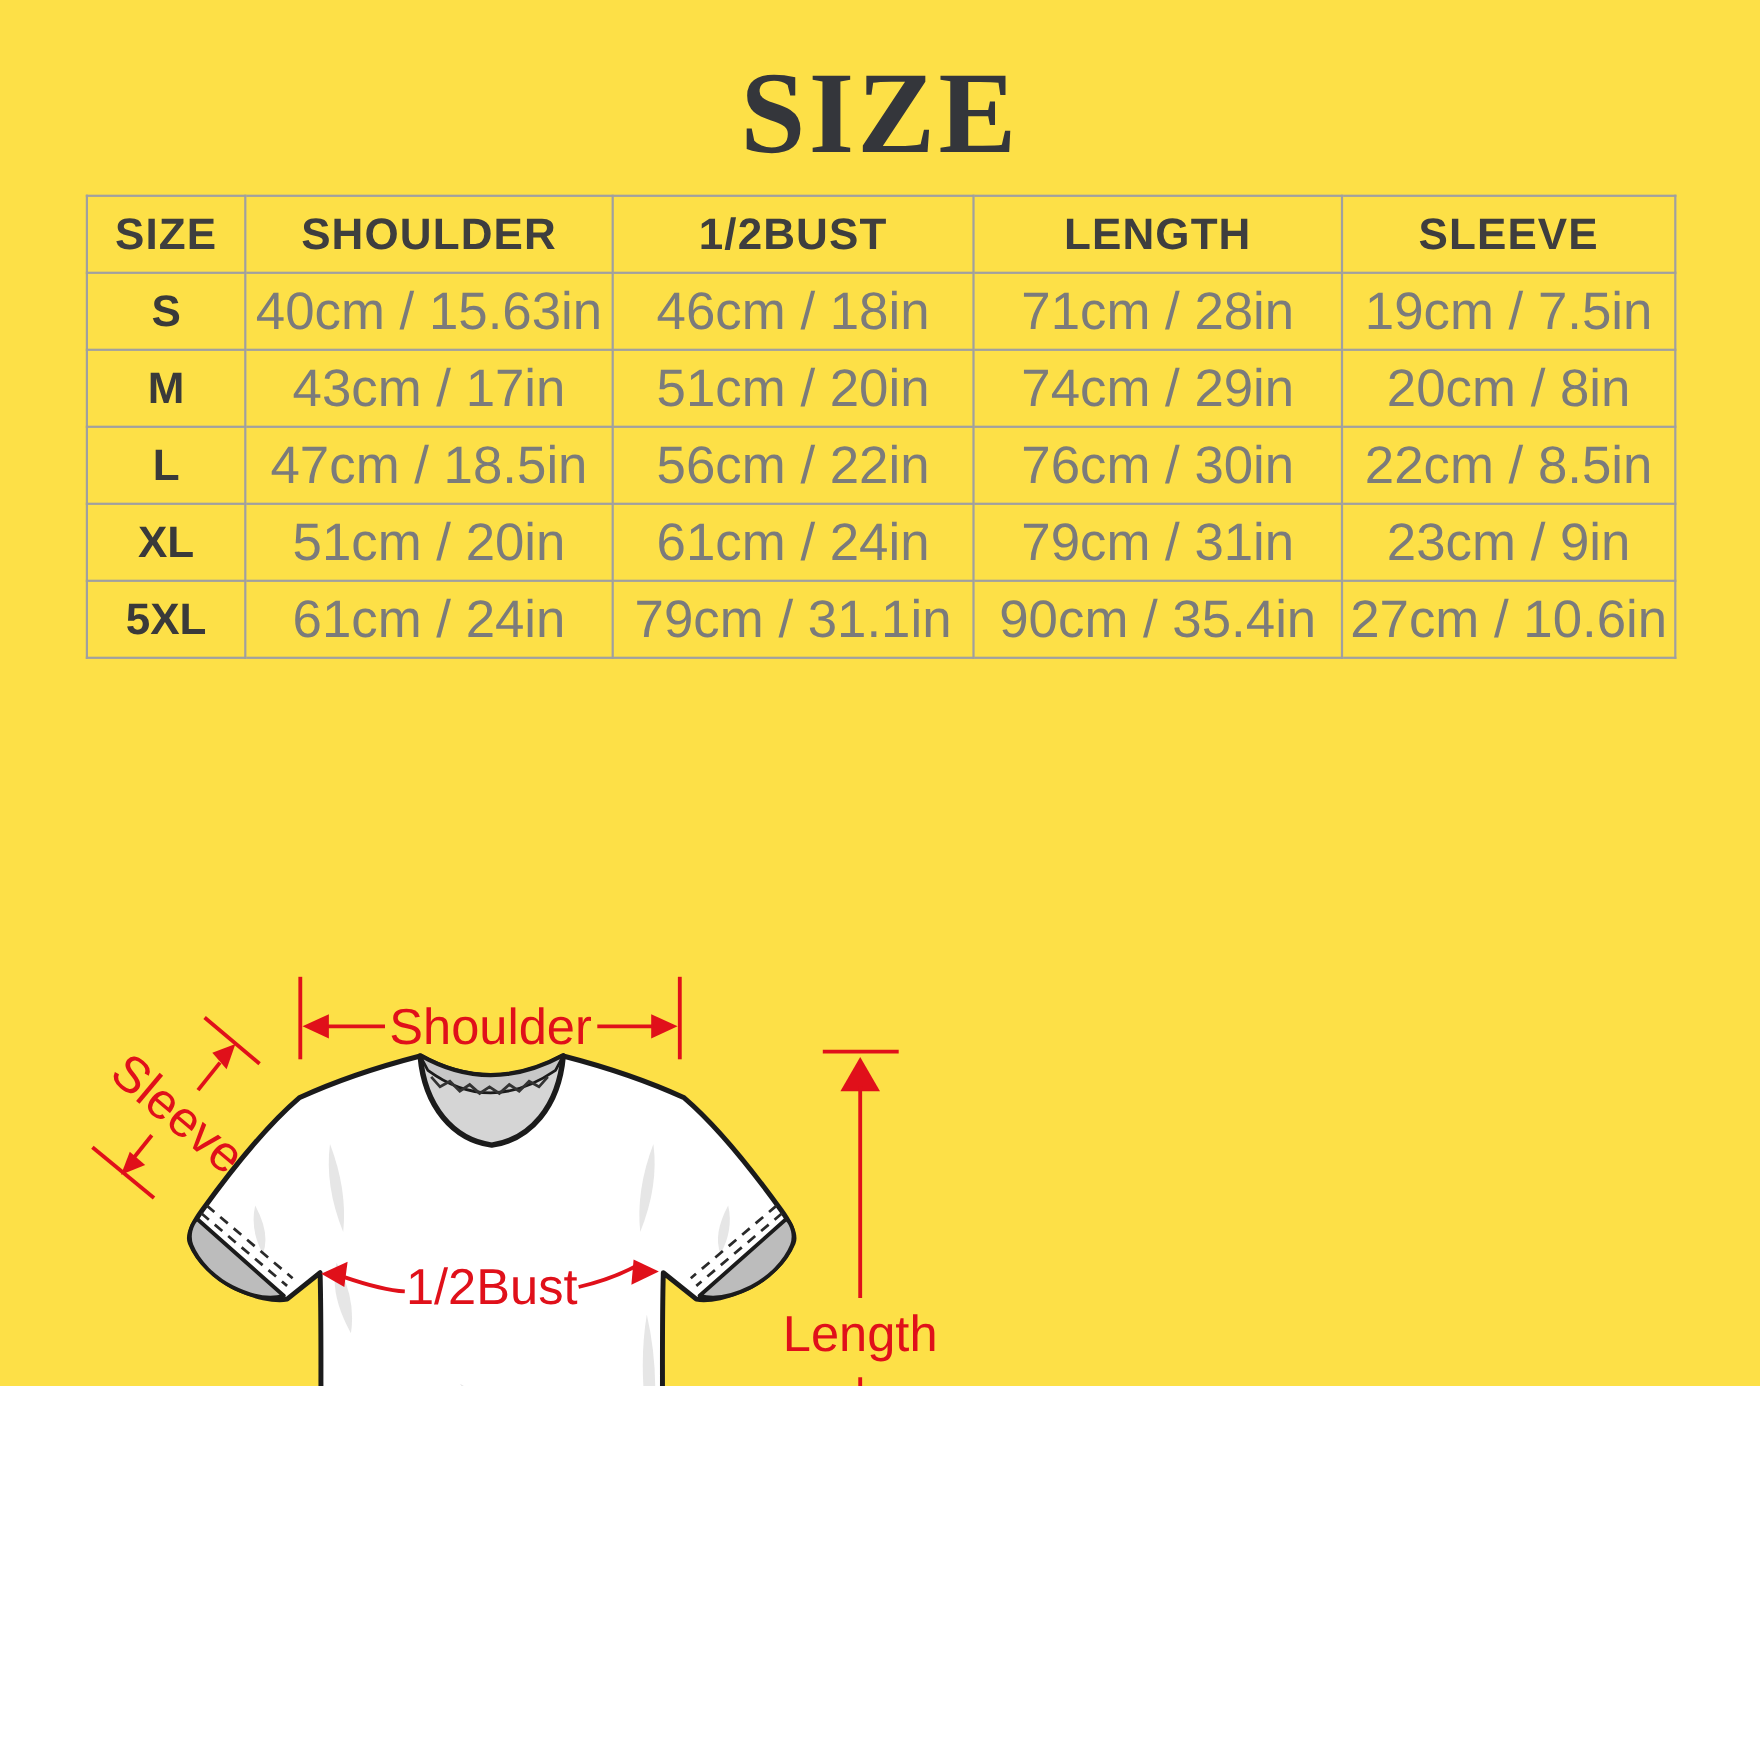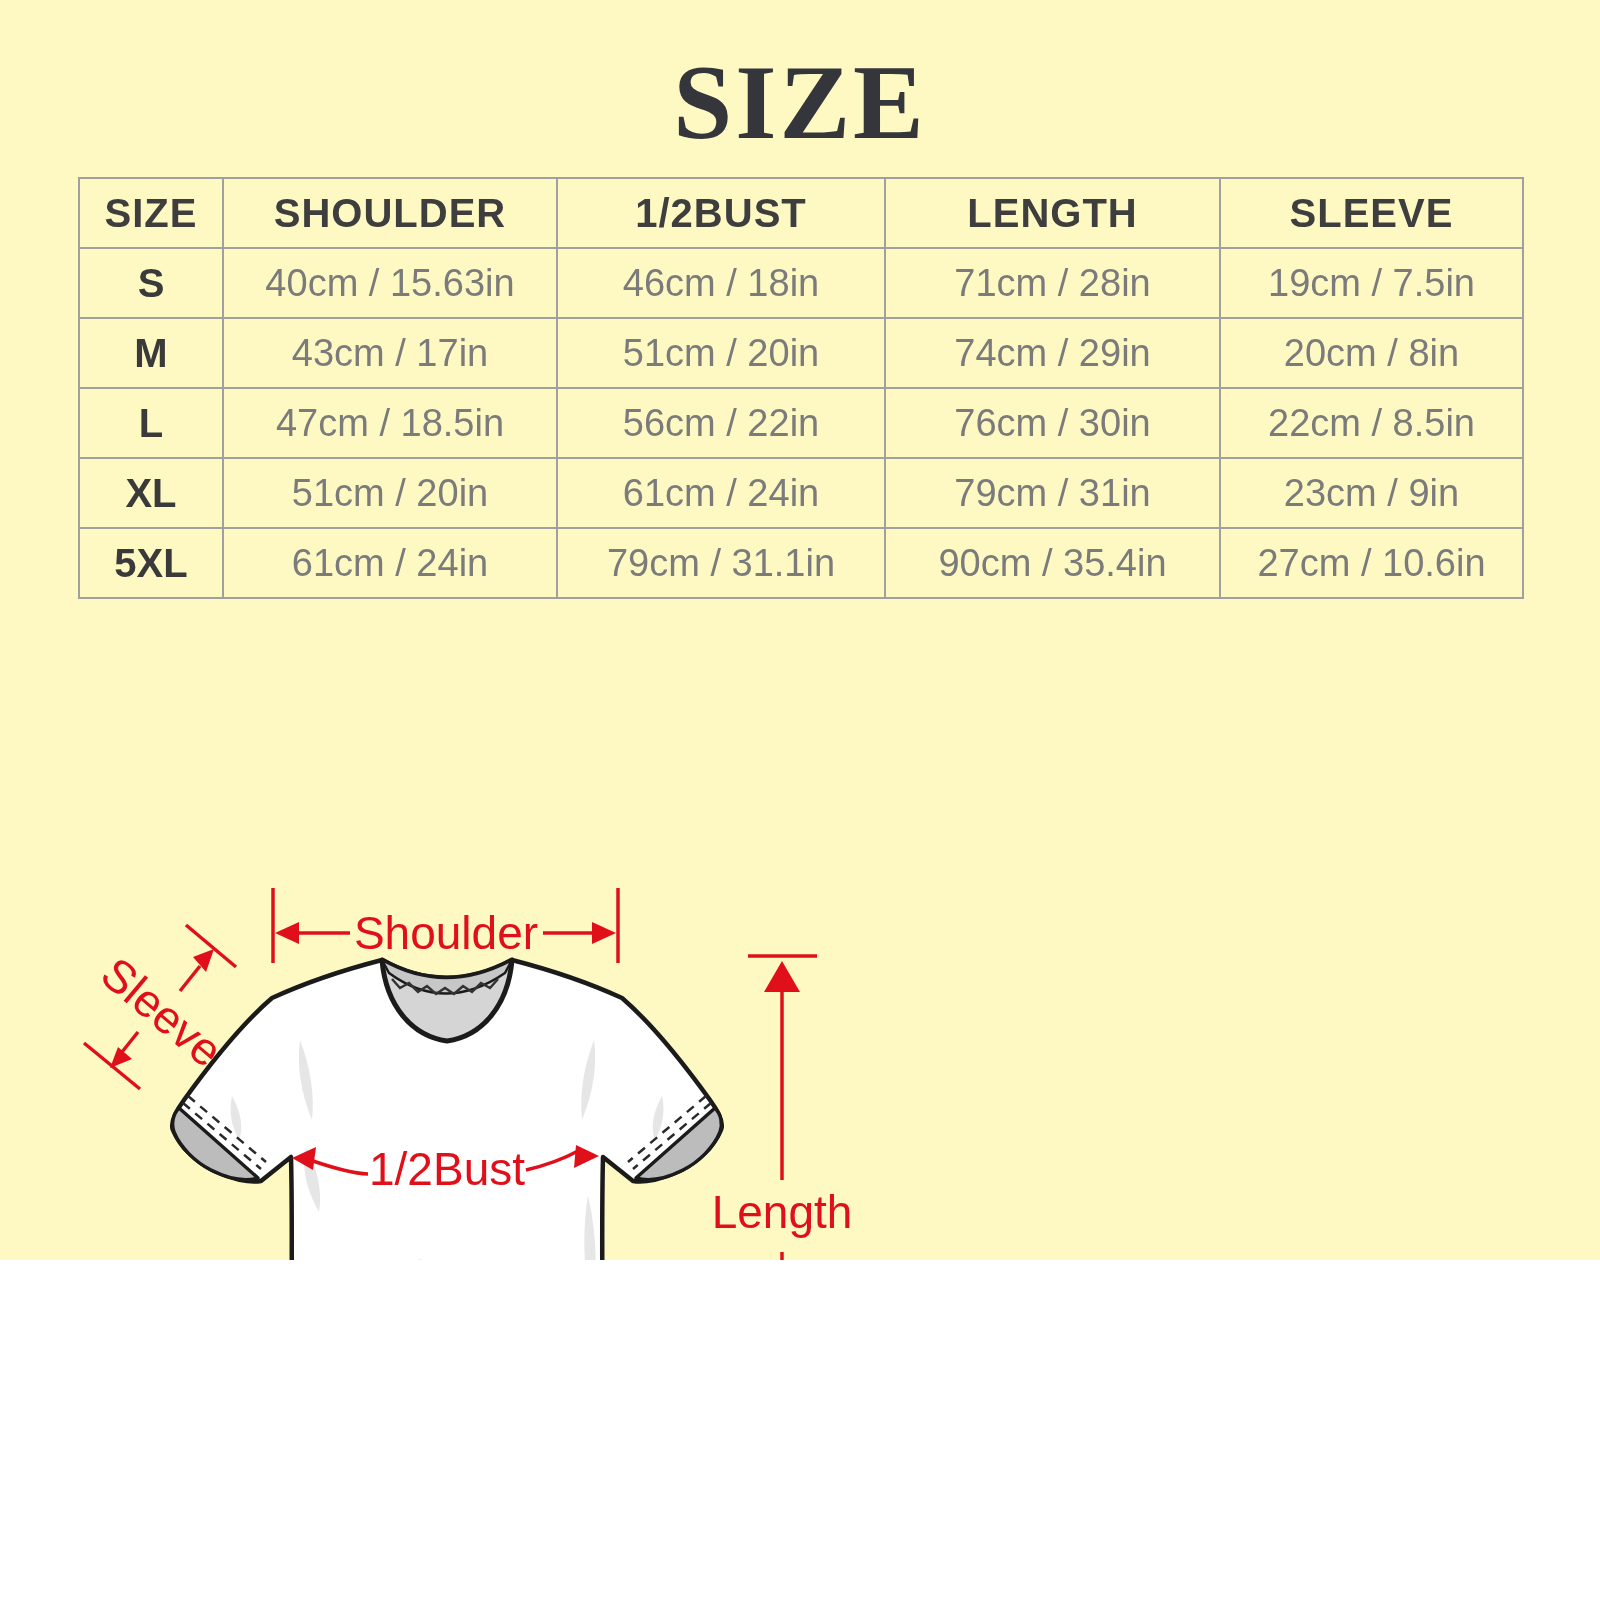--- a/index.html
+++ b/index.html
@@ -1,26 +1,26 @@
 <!DOCTYPE html>
 <html style="--accent: #e0101a;"><head>
 <meta charset="utf-8">
 <style>
   html,body{margin:0;padding:0;background:#fff;}
-  .page{position:relative;width:1600px;height:1260px;background:#fef9c3;overflow:hidden;
+  .page{position:relative;width:1600px;height:1260px;background:#fde047;overflow:hidden;
         font-family:"Liberation Sans",sans-serif;}
   .title{position:absolute;top:50px;left:0;width:1600px;text-align:center;margin:0;
          font-family:"Liberation Serif",serif;font-weight:bold;font-size:106px;line-height:106px;
          letter-spacing:3px;color:#34363b;}
   table.size-table{position:absolute;left:78px;top:177px;width:1444px;border-collapse:collapse;
                    table-layout:fixed;}
   table.size-table th,table.size-table td{border:2px solid #a0a0a0;text-align:center;
                    vertical-align:middle;padding:0;}
   table.size-table th{height:68px;font-size:40px;font-weight:bold;color:#3e3e3e;letter-spacing:1px;}
-  table.size-table td{height:68px;font-size:38px;color:#7b7b7b;}
+  table.size-table td{height:68px;font-size:48px;color:#7b7b7b;}
   table.size-table td.size-col{font-size:40px;font-weight:bold;color:#3a3a3a;}
   .diagram-svg{position:absolute;left:0;top:870px;}
   .rs{stroke:var(--accent);fill:none;}
   .rf{fill:var(--accent);stroke:none;}
   .rt{fill:var(--accent);stroke:none;font-family:"Liberation Sans",sans-serif;font-size:46px;}
   .note{position:absolute;left:893px;top:1082px;width:645px;font-size:44px;line-height:66px;
         color:#7d7d7d;}
   .note b{color:#696969;font-weight:bold;}
 </style>
 </head>

